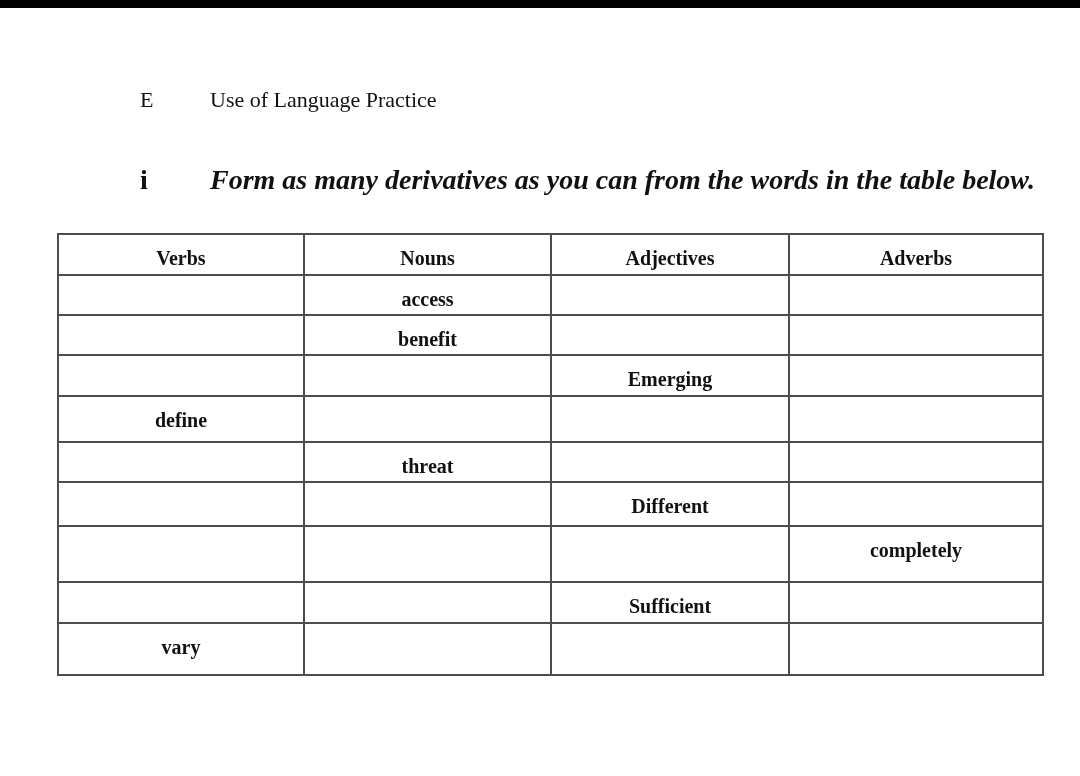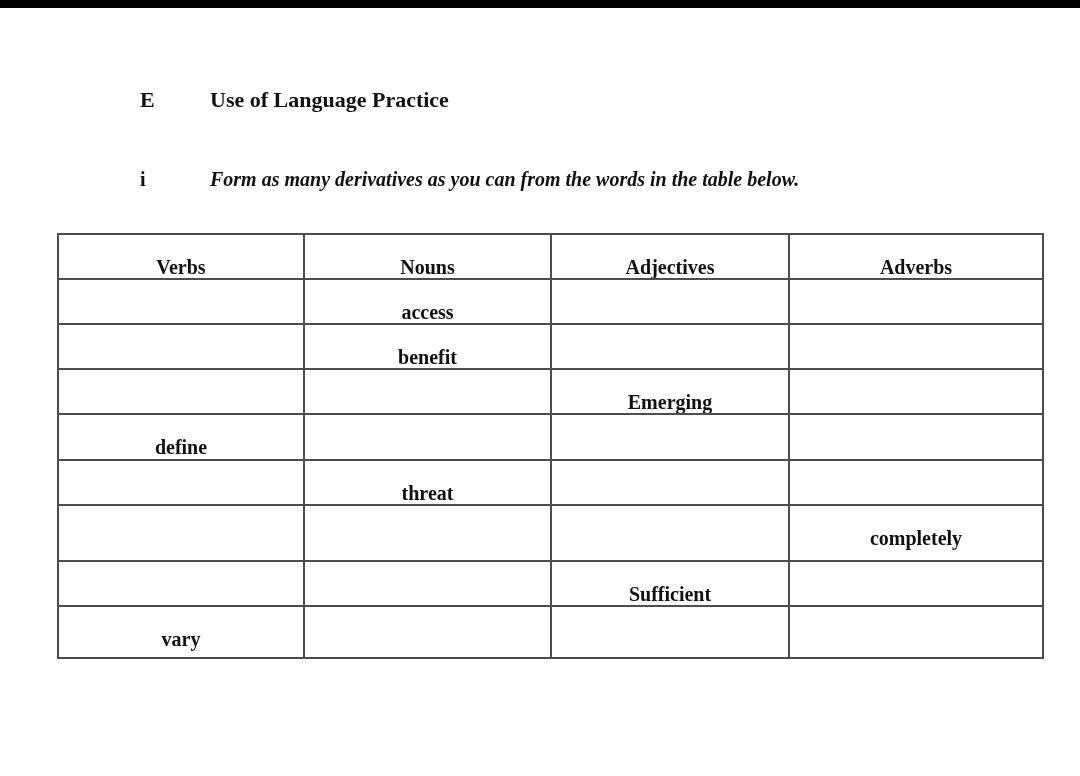--- a/index.html
+++ b/index.html
@@ -14,32 +14,32 @@
   .top-bar {
     position: absolute;
     left: 0; top: 0;
     width: 1080px; height: 8px;
     background: #000000;
   }
   .heading-row {
     position: absolute;
     left: 140px; top: 86px;
     font-size: 22px;
-    font-weight: bold;
+    font-weight: normal;
     line-height: 27px;
     white-space: nowrap;
   }
   .heading-row .label {
     display: inline-block;
     width: 70px;
   }
   .instruction-row {
     position: absolute;
     left: 140px; top: 167px;
-    font-size: 20px;
+    font-size: 28px;
     font-weight: bold;
     line-height: 25px;
     white-space: nowrap;
   }
   .instruction-row .label {
     display: inline-block;
     width: 70px;
     font-style: normal;
   }
   .instruction-row .text {
@@ -53,21 +53,21 @@
     table-layout: fixed;
   }
   .deriv-table col.c1 { width: 246px; }
   .deriv-table col.c2 { width: 247px; }
   .deriv-table col.c3 { width: 238px; }
   .deriv-table col.c4 { width: 254px; }
   .deriv-table th, .deriv-table td {
     border: 2px solid #4d4d4d;
     text-align: center;
     vertical-align: top;
-    padding-top: 22px;
+    padding-top: 13px;
     font-size: 20px;
     line-height: 21px;
     overflow: hidden;
     margin-top: 40px;
   }
   .deriv-table th { font-weight: bold; }
   .deriv-table td { font-weight: bold; }
 </style>
 </head>
 <body>
@@ -119,20 +119,26 @@
     <td></td>
     <td></td>
     <td></td>
   </tr>
   <tr style="height:40px">
     <td></td>
     <td>threat</td>
     <td></td>
     <td></td>
   </tr>
+  <tr style="height:44px">
+    <td></td>
+    <td></td>
+    <td>Different</td>
+    <td></td>
+  </tr>
   <tr style="height:56px">
     <td></td>
     <td></td>
     <td></td>
     <td>completely</td>
   </tr>
   <tr style="height:41px">
     <td></td>
     <td></td>
     <td>Sufficient</td>

